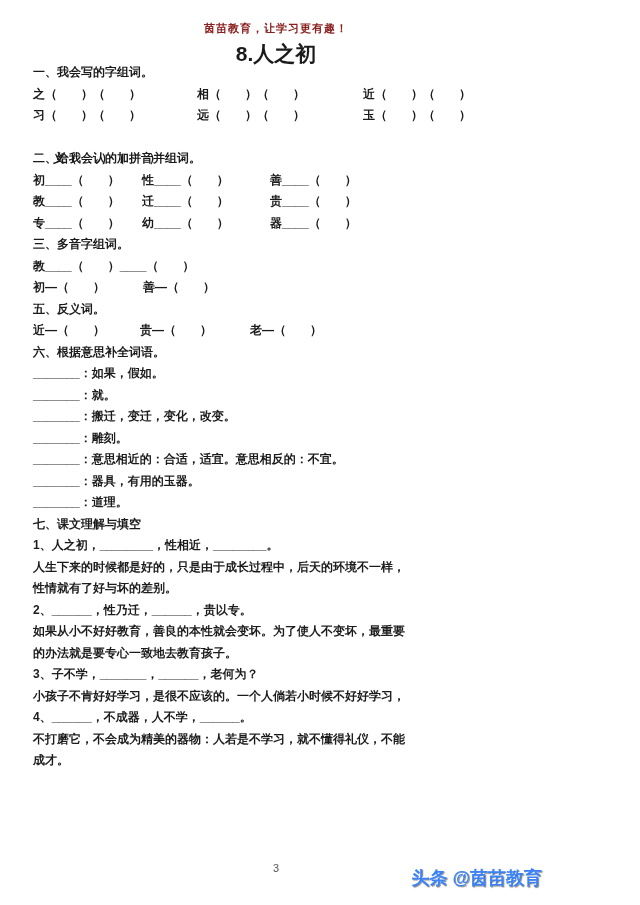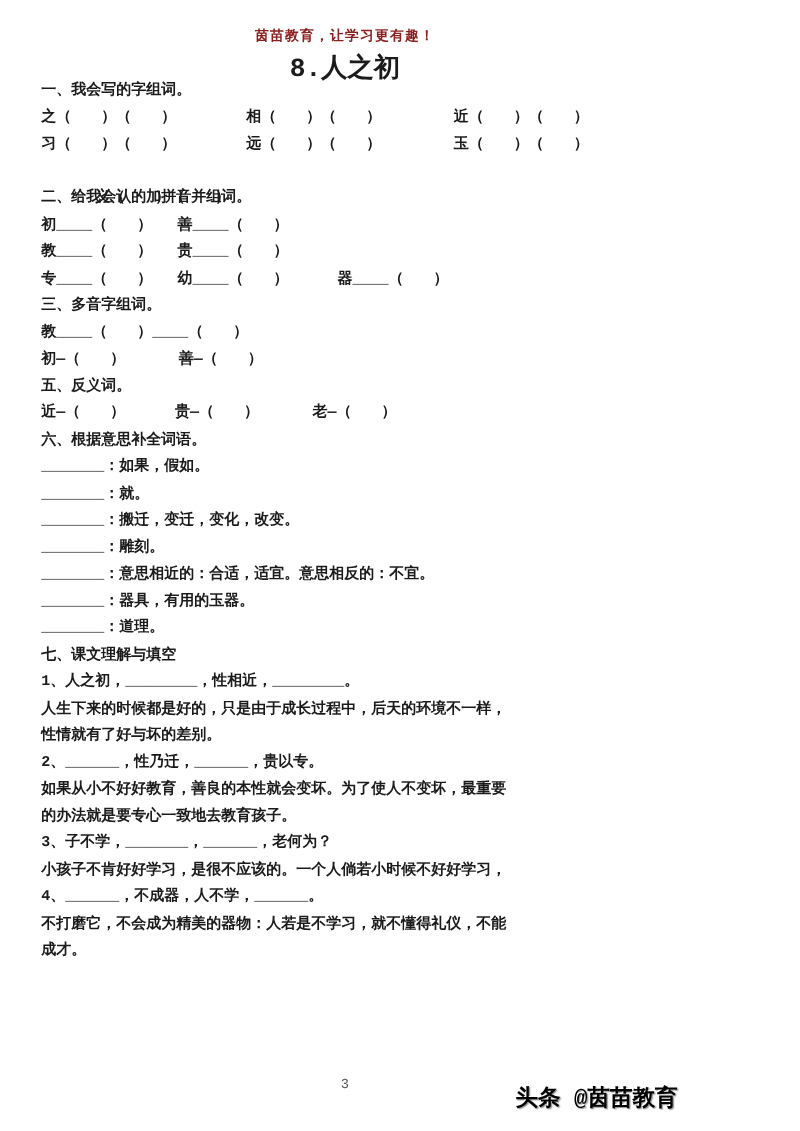--- a/index.html
+++ b/index.html
@@ -5,21 +5,21 @@
   html, body {
     margin: 0;
     padding: 0;
     background: #ffffff;
   }
   .page {
     position: relative;
     width: 552px;
     height: 905px;
     background: #ffffff;
-    font-family: Liberation Mono, monospace;
+    font-family: Liberation Sans, sans-serif;
     color: #1b1b1b;
     font-weight: 700;
     overflow: hidden;
   }
   .slogan {
     position: absolute;
     top: 21px;
     left: 0;
     right: 0;
     text-align: center;
@@ -64,21 +64,21 @@
     font-size: 11px;
     font-weight: 400;
     color: #555555;
   }
   .watermark {
     position: absolute;
     top: 866px;
     right: 10px;
     font-size: 18px;
     font-weight: 700;
-    color: #000000;
+    color: #3b82f6;
     text-shadow: -1px -1px 0 #ffffff, 1px 1px 1px #8a8a8a;
     white-space: pre;
   }
 </style>
 </head>
 <body>
 
 <div class="page">
 
   <div class="slogan">茵苗教育，让学习更有趣！</div>
@@ -97,24 +97,26 @@
       <span class="cell">远（　　）（　　）</span>
       <span class="cell">玉（　　）（　　）</span>
     </div>
     <div class="line">
       <span class="cell">义（　　）（　　）</span>
     </div>
 
     <div class="line">二、给我会认的加拼音并组词。</div>
     <div class="line row3b">
       <span class="cell">初____（　　）</span>
+      <span class="cell">性____（　　）</span>
       <span class="cell">善____（　　）</span>
     </div>
     <div class="line row3b">
       <span class="cell">教____（　　）</span>
+      <span class="cell">迁____（　　）</span>
       <span class="cell">贵____（　　）</span>
     </div>
     <div class="line row3b">
       <span class="cell">专____（　　）</span>
       <span class="cell">幼____（　　）</span>
       <span class="cell">器____（　　）</span>
     </div>
 
     <div class="line">三、多音字组词。</div>
     <div class="line">教____（　　）____（　　）</div>

